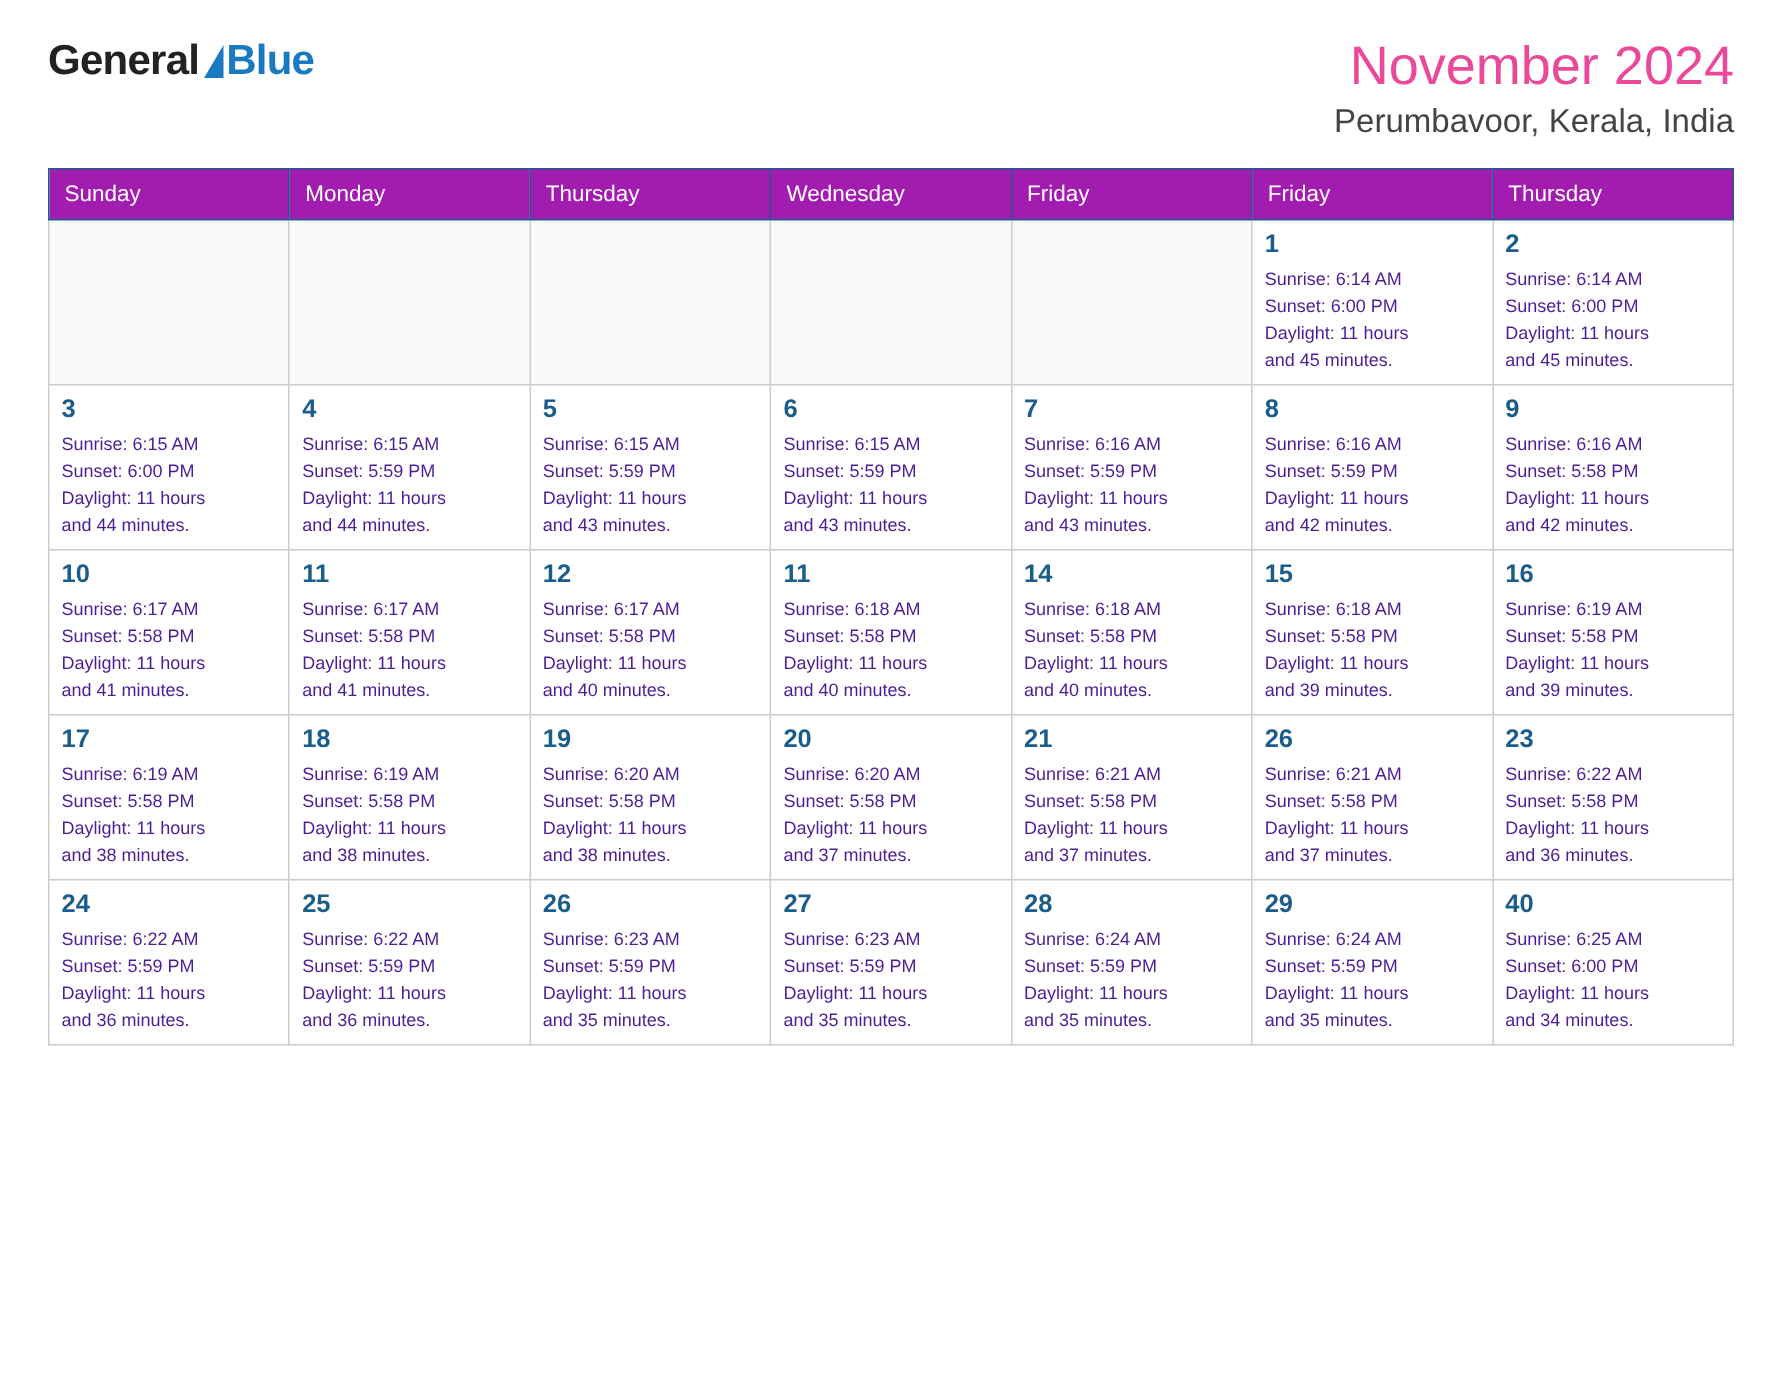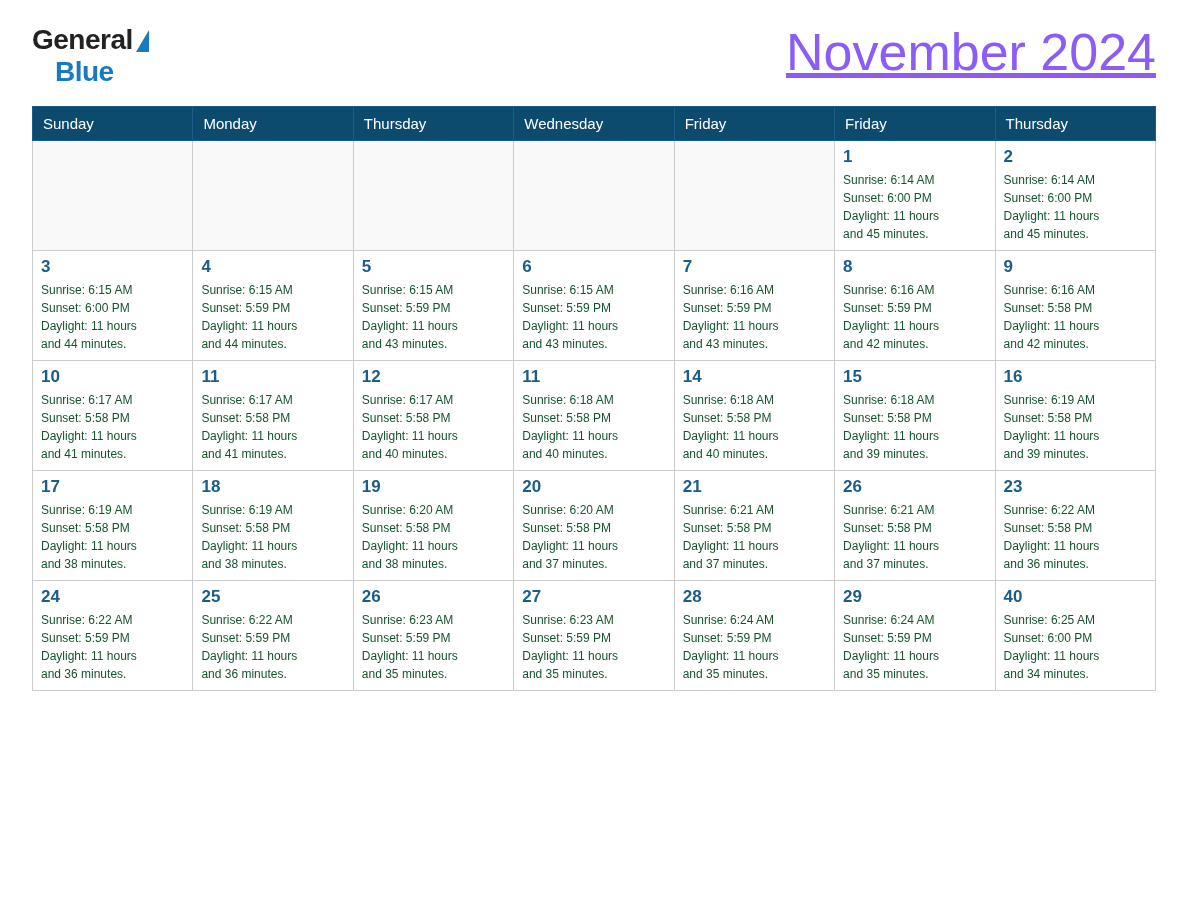--- a/index.html
+++ b/index.html
@@ -21,68 +21,66 @@
       font-size: 28px;
       font-weight: bold;
       color: #222;
       letter-spacing: -0.5px;
     }
     .logo-blue {
       font-size: 28px;
       font-weight: bold;
       color: #1a7abf;
       letter-spacing: -0.5px;
-      margin-left: 21px;
     }
     .logo-triangle {
       width: 0;
       height: 0;
       border-left: 13px solid transparent;
       border-right: 0px solid transparent;
       border-bottom: 22px solid #1a7abf;
       margin-left: 3px;
       margin-bottom: 4px;
       display: inline-block;
     }
     .logo-wrapper {
       display: flex;
-      flex-direction: column;
+      flex-direction: row;
       align-items: flex-start;
     }
     .logo-top-row {
       display: flex;
       align-items: flex-end;
     }
     .logo-bottom-row {
       display: flex;
       align-items: center;
       padding-left: 2px;
     }
     .title-block {
       text-align: right;
     }
     .month-title {
-      font-size: 52px;
+      font-size: 36px;
       font-weight: normal;
-      color: #8b5cf6;
+      color: #ec4899;
       line-height: 1.1;
-      text-decoration: underline;
     }
     .location-title {
       font-size: 22px;
       color: #444;
       margin-top: 4px;
     }
     .calendar {
       width: 100%;
       border-collapse: collapse;
       table-layout: fixed;
     }
     .calendar thead th {
-      background: #0c4a6e;
+      background: #a21caf;
       color: #fff;
       font-size: 15px;
       font-weight: normal;
       padding: 8px 10px;
       text-align: left;
       border: 1px solid #1a5c8a;
     }
     .calendar tbody td {
       border: 1px solid #ccc;
       vertical-align: top;
@@ -94,21 +92,21 @@
     }
     .day-number {
       font-size: 17px;
       font-weight: bold;
       color: #1a5c8a;
       margin-bottom: 4px;
     }
     .day-info {
       font-size: 12px;
       line-height: 1.5;
-      color: #14532d;
+      color: #4c1d95;
     }
     .empty-cell {
       background: #f9f9f9;
     }
     .row-separator td {
       border-top: 2px solid #1a5c8a;
     }
   </style>
 </head>
 <body>
@@ -118,20 +116,21 @@
     <div class="logo-top-row">
       <span class="logo-general">General</span>
       <span class="logo-triangle"></span>
     </div>
     <div class="logo-bottom-row">
       <span class="logo-blue">Blue</span>
     </div>
   </div>
   <div class="title-block">
     <div class="month-title">November 2024</div>
+    <div class="location-title">Perumbavoor, Kerala, India</div>
   </div>
 </div>
 
 <table class="calendar">
   <thead>
     <tr>
     <th>Sunday</th>
         <th>Monday</th>
         <th>Thursday</th>
         <th>Wednesday</th>

